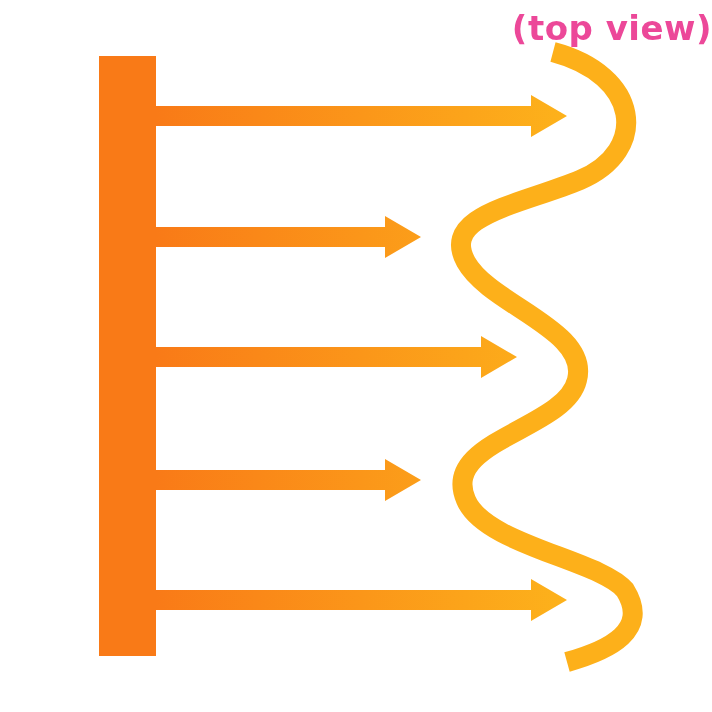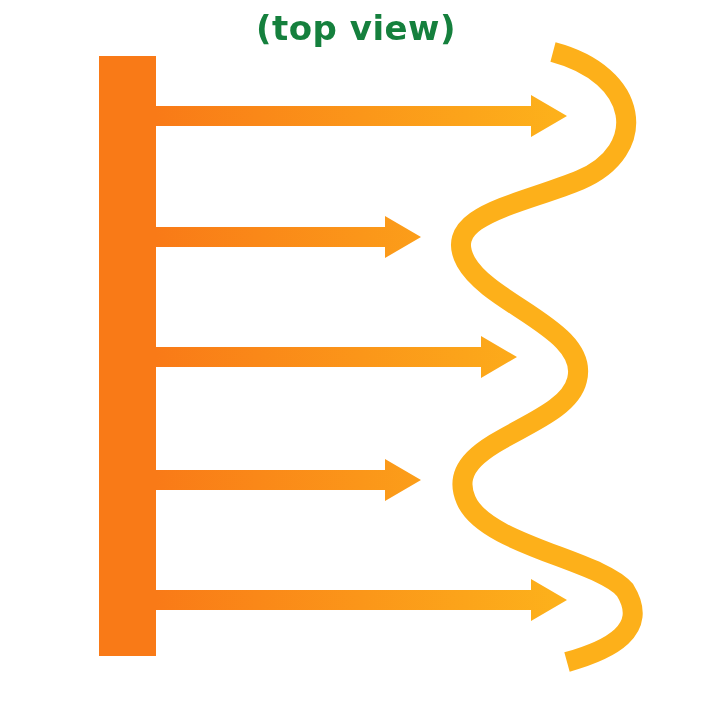--- a/index.html
+++ b/index.html
@@ -7,21 +7,21 @@
   .title {
     position:absolute; left:0; top:8px; width:712px; text-align:center;
     font-family:"DejaVu Sans", sans-serif; font-weight:bold; font-size:34px;
     letter-spacing:0.5px;
   }
   svg { position:absolute; left:0; top:0; }
 </style>
 </head>
 <body>
 
-<div class="title" style="color: #15803d;">(top view)</div>
+<div class="title" style="color: #ec4899; text-align: right;">(top view)</div>
 
 <svg id="diagram" width="712" height="712" viewBox="0 0 712 712" xmlns="http://www.w3.org/2000/svg">
   <defs>
     <linearGradient id="arrowGrad" gradientUnits="userSpaceOnUse" x1="156" y1="0" x2="567" y2="0">
       <stop offset="0" id="gs0" stop-color="#f97a17"></stop>
       <stop offset="1" id="gs1" stop-color="#fdb21b"></stop>
     </linearGradient>
   </defs>
   <g id="arrows">
       <path d="M154,106 L531,106 L531,95 L567,116 L531,137 L531,126 L154,126 Z" fill="url(#arrowGrad)"></path>

